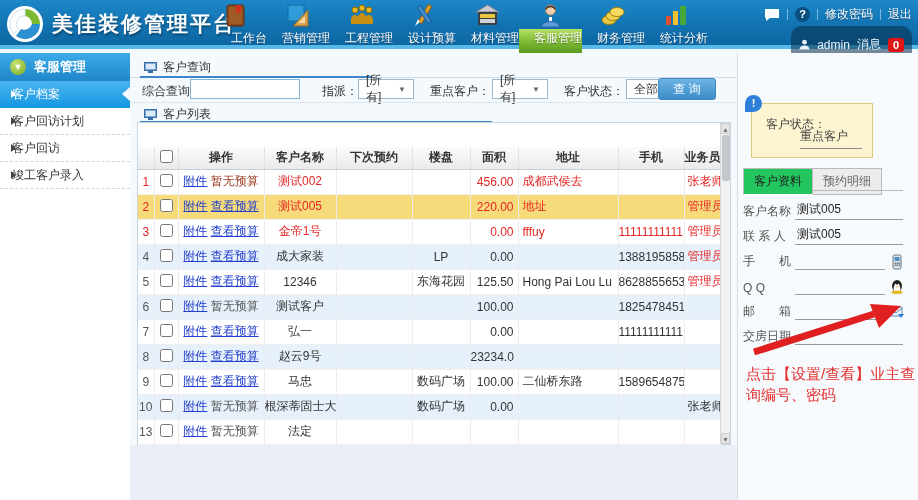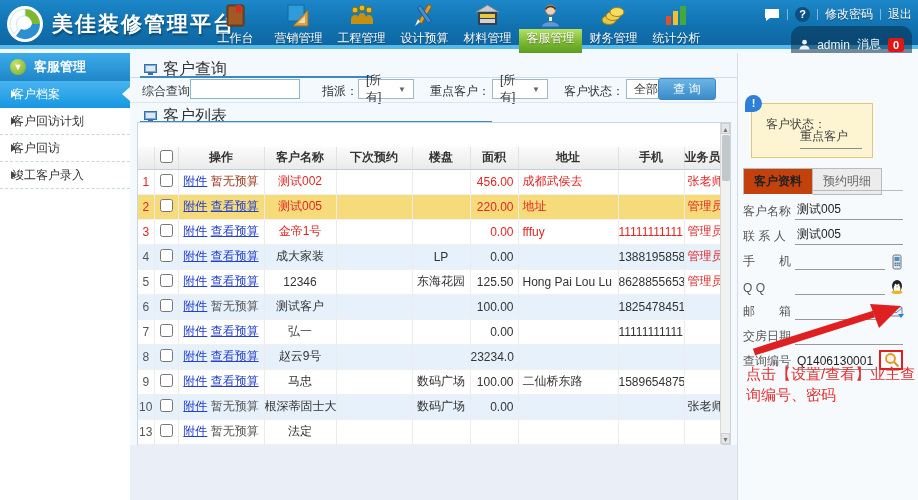--- a/index.html
+++ b/index.html
@@ -8,21 +8,21 @@
   
   #topbar { position:absolute; left:0; top:0; width:918px; height:49px;
     background:linear-gradient(180deg,#1d87c9 0%,#1173b1 55%,#0e67a3 100%); border-bottom:4px solid #57b9e8; }
   #logo { position:absolute; left:6px; top:5px; display:flex; align-items:center; gap:8px; }
   #logo-circle { width:38px; height:38px; }
   #app-title { color:#fff; font-size:21px; font-weight:bold; letter-spacing:2px; text-shadow:1px 2px 2px rgba(0,0,0,.35); }
 
   #topnav { position:absolute; left:204px; top:0; height:49px; display:flex; }
   .nav-item { position:relative; width:63px; height:49px; cursor:pointer; text-align:center; }
   .nav-icon { display:block; margin:2px auto 0; width:27px; height:27px; }
-  .nav-label { display:block; margin-top:1px; color:#fff; font-size:12px; text-shadow:0 1px 1px rgba(0,0,0,.4); position:relative; z-index:2; }
+  .nav-label { display:block; margin-top:1px; color:#fff; font-size:12px; text-shadow:0 1px 1px rgba(0,0,0,.4); position:relative; z-index:2;text-align:right; }
   .nav-item.active::before { content:""; position:absolute; left:0; right:0; bottom:-4px; height:24px; z-index:1;
     background:linear-gradient(180deg,#b5e164 0%,#7cb832 55%,#5c9c1f 100%); }
 
   #top-utils { position:absolute; right:6px; top:6px; display:flex; align-items:center; gap:7px; color:#fff; font-size:12px; }
   .u-divider { width:1px; height:11px; background:rgba(255,255,255,.45); }
   .u-link { cursor:pointer; text-shadow:0 1px 1px rgba(0,0,0,.4); }
   #help-icon { width:15px; height:15px; border-radius:50%; background:#0b4f80; color:#fff; font-size:11px; line-height:15px; text-align:center; font-weight:bold; cursor:pointer; }
   #user-pill { position:absolute; right:6px; top:26px; height:37px; padding:0 8px; border-radius:11px;
     background:rgba(8,45,75,.55); display:flex; align-items:center; gap:7px; color:#eaf4fb; font-size:12px; }
   #msg-badge { background:#e01616; color:#fff; font-size:11px; font-weight:bold; padding:0 5px; border-radius:3px; line-height:14px; cursor:pointer; }
@@ -37,21 +37,21 @@
   .side-item .tri { position:absolute; left:11px; top:9px; width:0; height:0; border-left:5px solid #444; border-top:4px solid transparent; border-bottom:4px solid transparent; }
   .side-item.active { background:linear-gradient(180deg,#49b4ef,#1697e2); color:#fff; border-bottom:none; }
   .side-item.active .tri { border-left-color:#fff; }
   .side-item.active::after { content:""; position:absolute; right:0; top:6px; width:0; height:0;
     border-right:8px solid #f3f9fd; border-top:7px solid transparent; border-bottom:7px solid transparent; }
 
   
   #content { position:absolute; left:130px; top:53px; width:788px; height:447px; background:#f3f9fd; }
   #content-footer { position:absolute; left:0; bottom:0; width:788px; height:55px; background:#e9eef7; }
 
-  .section-title { display:flex; align-items:center; gap:6px; font-size:16px; color:#333; }
+  .section-title { display:flex; align-items:center; gap:6px; font-size:12px; color:#333; }
   .mon-icon { width:13px; height:12px; }
   #query-tab { position:absolute; left:14px; top:6px; cursor:default; }
   #query-underline { position:absolute; left:10px; top:23px; width:232px; height:2px; background:#3f86c6; }
   #tabbar-line { position:absolute; left:0; top:24px; width:788px; height:1px; background:#cfdce6; }
   #panel-toggle { position:absolute; right:10px; top:5px; width:15px; height:15px; border-radius:50%;
     background:linear-gradient(180deg,#3f9fd9,#1b73ad); color:#fff; font-size:8px; text-align:center; line-height:14px; cursor:pointer; }
 
   #search-row { position:absolute; left:0; top:25px; width:788px; height:24px; font-size:12px; color:#333; }
   #search-row .lbl { position:absolute; top:5px; }
   #combined-input { position:absolute; left:60px; top:1px; width:110px; height:20px; border:1px solid #86b7d9; background:#fff; font-size:12px; padding:0 4px; }
@@ -93,21 +93,21 @@
 
   
   #rpanel { position:absolute; left:737px; top:53px; width:181px; height:447px; background:#f7fafc; border-left:1px solid #d5dde5; }
   #alert-box { position:absolute; left:13px; top:50px; width:122px; height:55px; background:#fdf4d2; border:1px solid #e0c878; font-size:12px; color:#444; }
   #alert-box .al-label { position:absolute; left:14px; top:12px; }
   #alert-box .al-value { position:absolute; left:48px; top:24px; width:62px; border-bottom:1px solid #8a8a8a; padding-bottom:3px; }
   #alert-icon { position:absolute; left:-7px; top:-9px; width:17px; height:17px; border-radius:50% 50% 50% 0; background:#2e7fd8; color:#fff; font-weight:bold; font-size:11px; text-align:center; line-height:17px; }
 
   #rtabs { position:absolute; left:5px; top:115px; display:flex; font-size:12px; }
   .rtab { padding:4px 10px 4px; border:1px solid #bbb; cursor:pointer; }
-  .rtab.active { background:#c2410c; font-weight:bold; color:#222; border-bottom:1px solid #fff; position:relative; z-index:2; }
+  .rtab.active { background:#22c55e; font-weight:normal; color:#222; border-bottom:1px solid #fff; position:relative; z-index:2; }
   .rtab.inactive { background:#ececec; color:#666; border-left:none; }
   #rtabs-line { position:absolute; left:5px; top:137px; width:160px; height:1px; background:#bbb; }
 
   #fields { position:absolute; left:5px; top:144px; width:160px; }
   .field { position:relative; height:25px; font-size:12px; display:flex; align-items:flex-end; padding-bottom:2px; }
   .f-label { width:52px; color:#555; flex:none; white-space:pre; }
   .f-line { flex:1; border-bottom:1px solid #999; color:#222; padding:0 1px 1px 2px; min-width:0; white-space:nowrap; }
   .f-icon { flex:none; margin-left:2px; width:16px; height:16px; }
   .red-box { flex:none; margin-left:2px; border:2px solid #e02020; padding:0 1px; background:#fff; }
 
@@ -539,30 +539,20 @@
               <rect x="1" y="3" width="12" height="9" rx="1" fill="#eef4fa" stroke="#5a8ab8"></rect>
               <path d="M1 4 L7 9 L13 4" fill="none" stroke="#5a8ab8"></path>
               <path d="M9 10 h6 l-3 4 z" fill="#2e7fd8"></path>
             </svg></span>
         </span>
       </div>
       <div class="field">
         <span class="f-label">交房日期</span>
         <span class="f-line"></span>
       </div>
-      <div class="field">
-        <span class="f-label">查询编号</span>
-        <span class="f-line">Q1406130001</span>
-        <span class="red-box">
-          <span class="f-icon" style="display: block;"><svg viewBox="0 0 16 16">
-              <circle cx="6.5" cy="6.5" r="4.5" fill="#fdf2dc" stroke="#e0962a" stroke-width="1.8"></circle>
-              <line x1="10" y1="10" x2="14.5" y2="14.5" stroke="#e0962a" stroke-width="2.2"></line>
-            </svg></span>
-        </span>
-      </div>
     </div>
 
   <svg id="red-arrow" width="155" height="60" viewBox="0 0 155 60">
     <line x1="8" y1="54" x2="128" y2="16" stroke="#e02020" stroke-width="7"></line>
     <polygon points="155,8 124,6 133,30" fill="#e02020"></polygon>
   </svg>
   <div id="annotation">点击【设置/查看】业主查询编号、密码</div>
 </div>
 
 </body></html>

